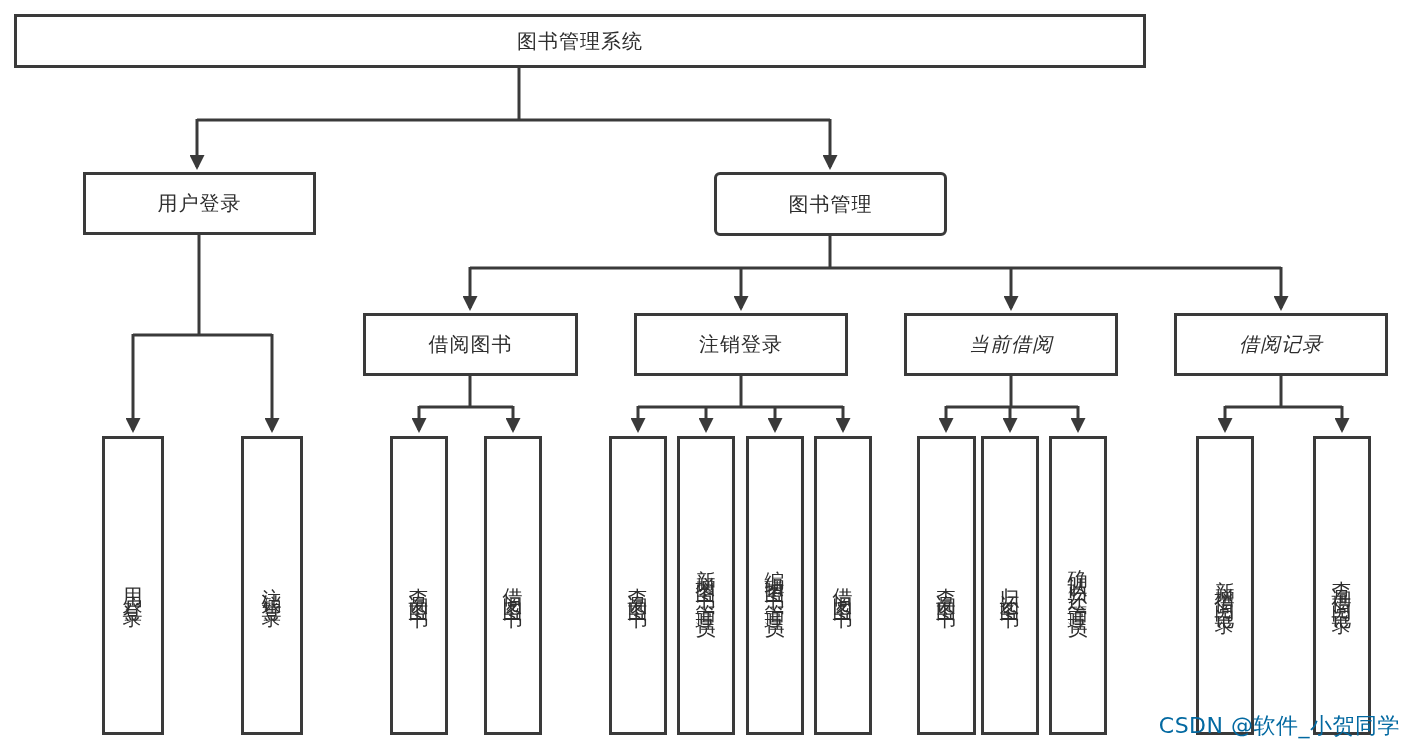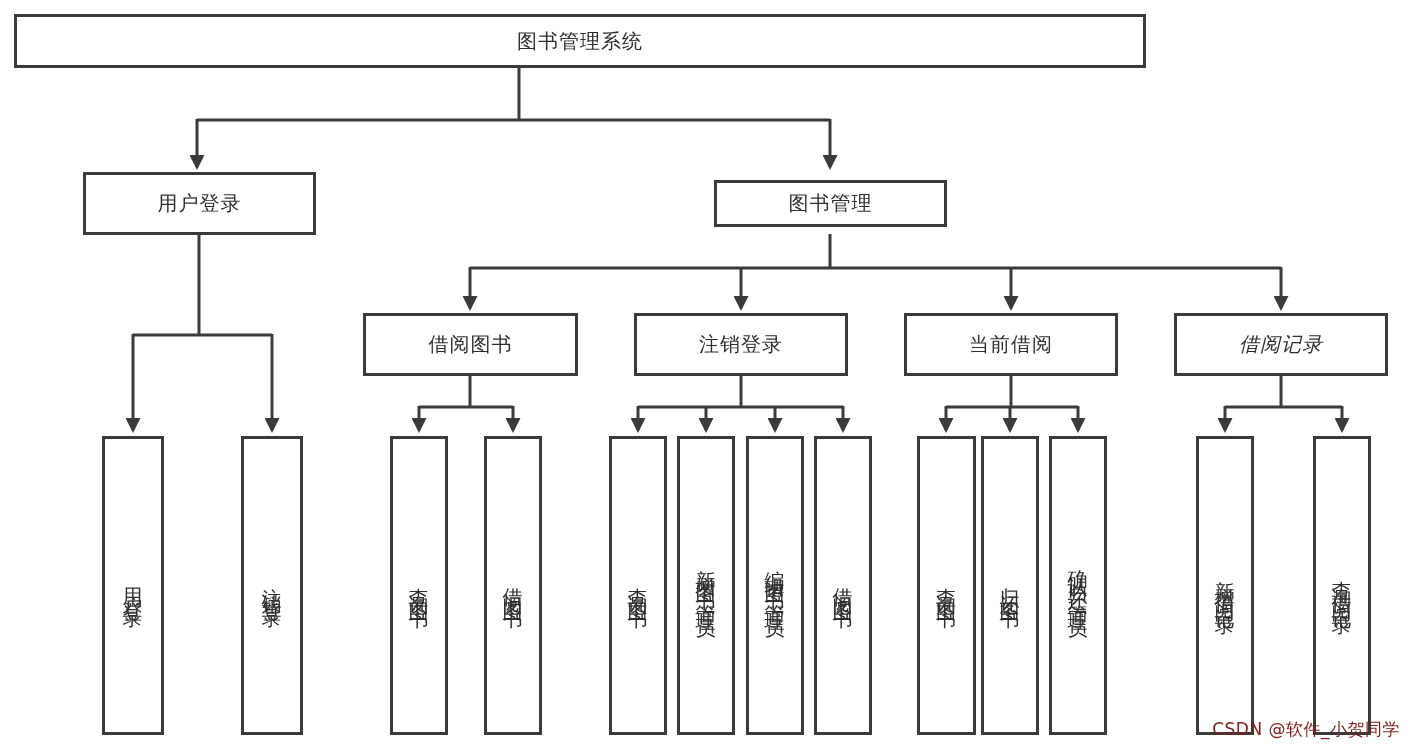--- a/index.html
+++ b/index.html
@@ -34,22 +34,22 @@
   .vbox .vtext{
     writing-mode:vertical-rl;
     text-orientation:mixed;
     letter-spacing:7px;
     line-height:1;
     white-space:nowrap;
   }
   .watermark{
     position:absolute;
     right:5px;bottom:6px;
-    color:#7f1d1d;
-    font-size:17px;
+    color:#0369a1;
+    font-size:22px;
     letter-spacing:0.5px;
     z-index:5;
     user-select:none;
   }
 </style>
 </head>
 <body>
 
 <div id="canvas">
 
@@ -103,31 +103,31 @@
     </g>
   </svg>
 
   <div class="box" style="left:14px;top:14px;width:1132px;height:54px;">
     <span>图书管理系统</span>
   </div>
 
   <div class="box" style="left:83px;top:172px;width:233px;height:63px;">
     <span>用户登录</span>
   </div>
-  <div class="box" style="left:714px;top:180px;width:233px;height:47px;">
+  <div class="box" style="left:714px;top:172px;width:233px;height:64px;border-radius:6px;">
     <span>图书管理</span>
   </div>
 
   <div class="box" style="left:363px;top:313px;width:215px;height:63px;">
     <span>借阅图书</span>
   </div>
   <div class="box" style="left:634px;top:313px;width:214px;height:63px;">
     <span>注销登录</span>
   </div>
-  <div class="box" style="left:904px;top:313px;width:214px;height:63px;">
+  <div class="box" style="left:904px;top:313px;width:214px;height:63px;font-style:italic;">
     <span>当前借阅</span>
   </div>
   <div class="box" style="left:1174px;top:313px;width:214px;height:63px;font-style:italic;">
     <span>借阅记录</span>
   </div>
 
   <div class="vbox" style="left:102px;width:62px;">
     <span class="vtext">用户登录</span>
   </div>
   <div class="vbox" style="left:241px;width:62px;">

